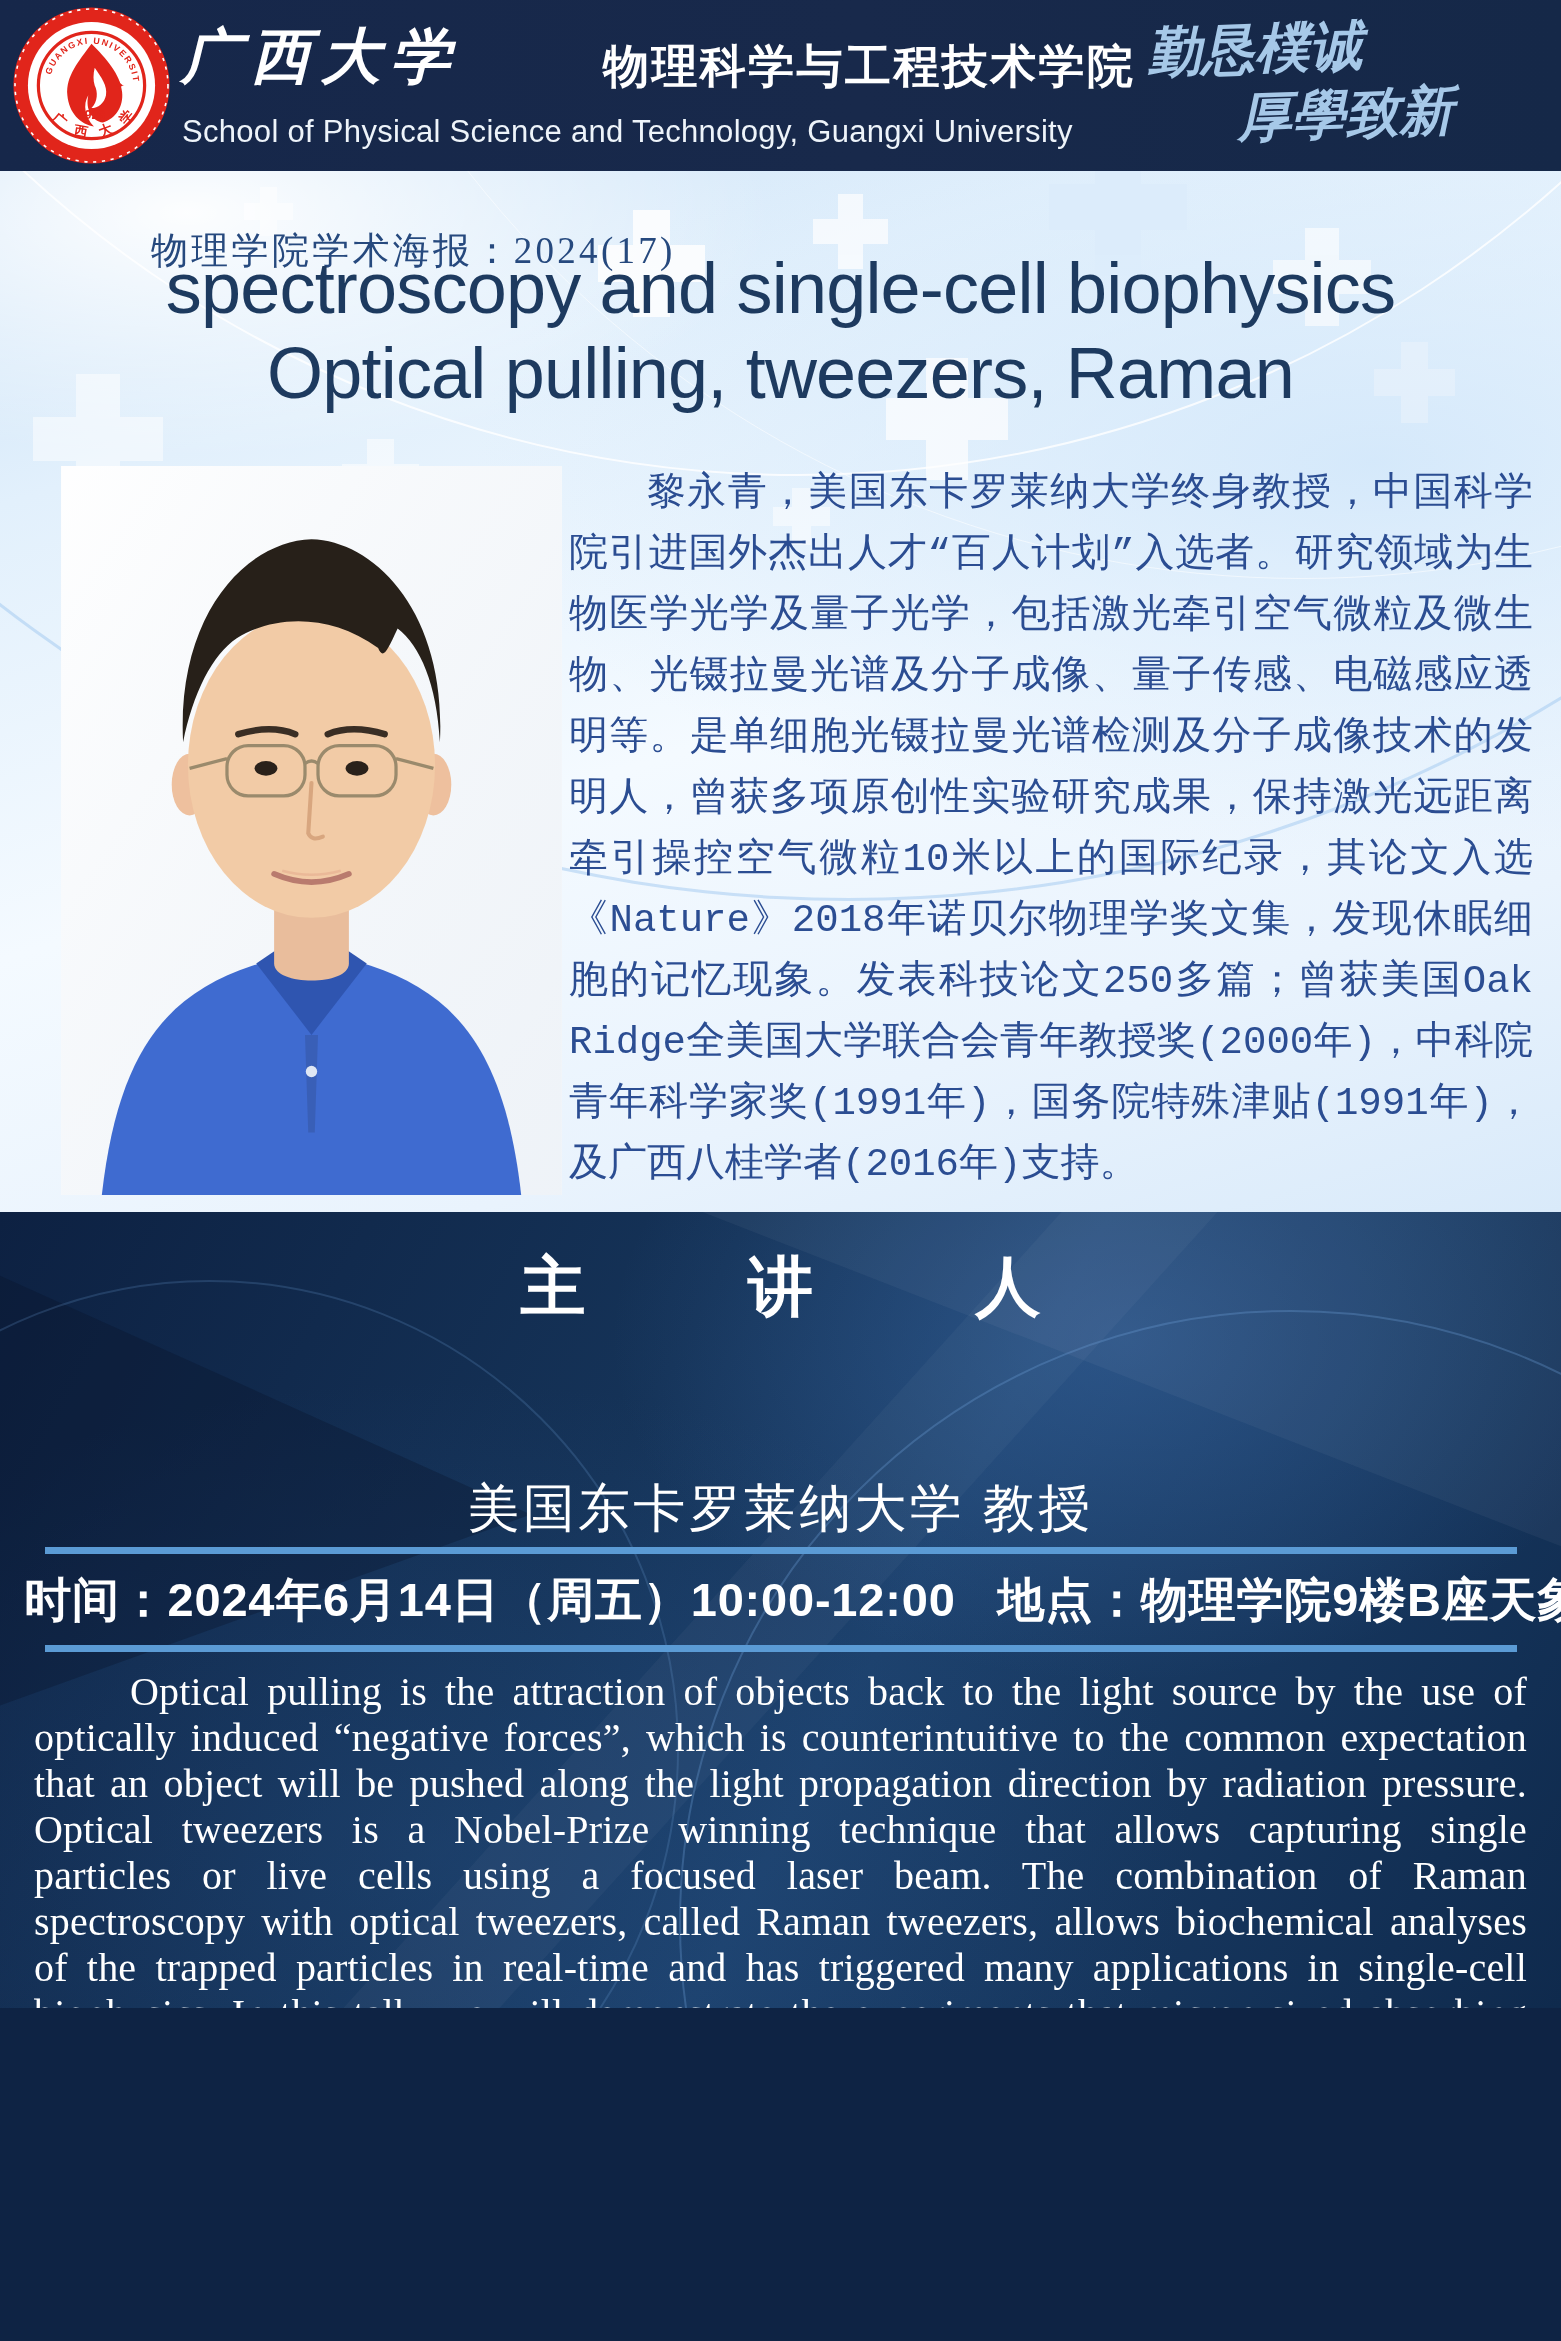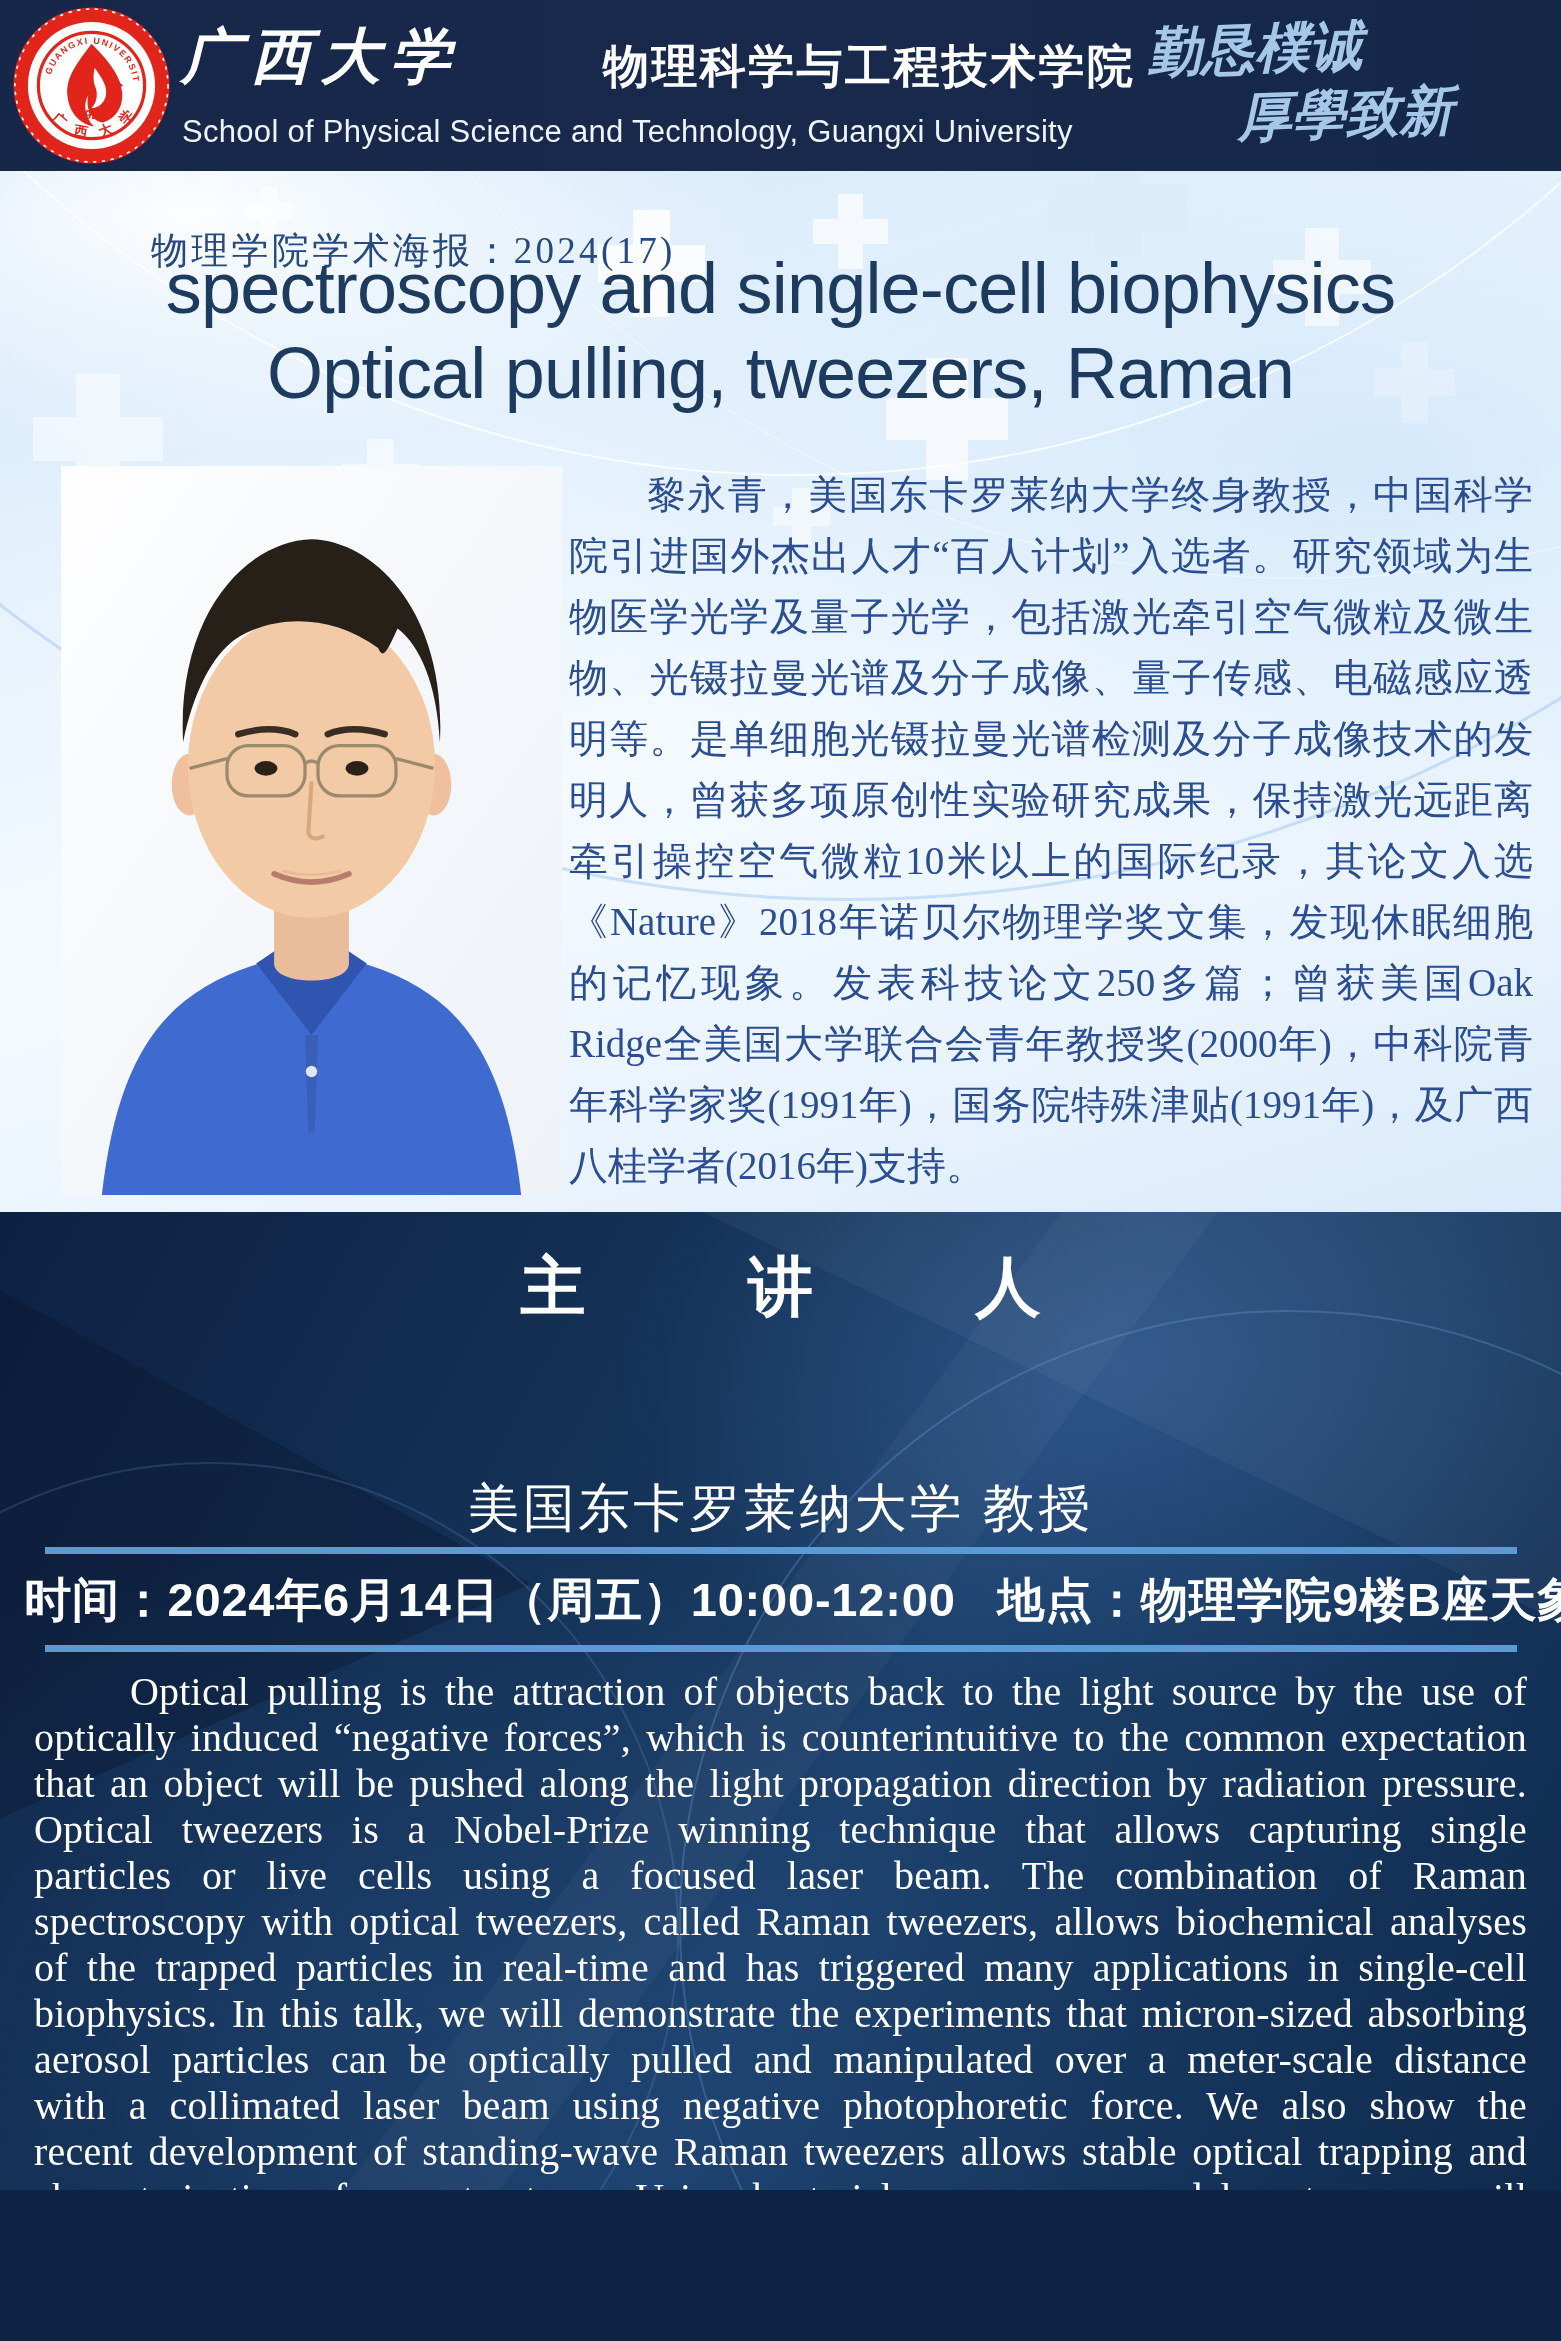--- a/index.html
+++ b/index.html
@@ -36,24 +36,24 @@
   .plus::before{content:'';position:absolute;left:calc(var(--s)*.33);top:0;
     width:calc(var(--s)*.34);height:var(--s);background:currentColor;}
   .plus::after{content:'';position:absolute;top:calc(var(--s)*.33);left:0;
     height:calc(var(--s)*.34);width:var(--s);background:currentColor;}
   .series{position:absolute;left:151px;top:23px;
     font-family:"Liberation Serif",serif;font-size:37px;color:#26497e;letter-spacing:3.3px;margin-top:32px;}
   .title{position:absolute;left:0;top:75px;width:1561px;text-align:center;
     font-size:72px;line-height:85px;color:#1d3a5f;letter-spacing:-0.8px;font-weight:400;}
   .photo{position:absolute;left:61px;top:295px;width:501px;height:729px;background:#f8fafc;}
   .bio{position:absolute;left:569px;top:293px;width:964px;height:744px;overflow:hidden;
-    font-family:Liberation Serif, serif;font-size:39px;line-height:61px;color:#2b4d92;
+    font-family:Liberation Mono, monospace;font-size:39px;line-height:61px;color:#2b4d92;
     text-align:justify;text-indent:2em;}
   
-  .dark{position:absolute;left:0;top:1212px;width:1561px;height:978px;overflow:hidden;color:#fff;
+  .dark{position:absolute;left:0;top:1212px;width:1561px;height:796px;overflow:hidden;color:#fff;
     background:
       radial-gradient(732px 488px at 72% 16%, rgba(70,120,185,.38), transparent 70%),
       radial-gradient(1057px 651px at 28% 80%, rgba(40,85,140,.32), transparent 72%),
       linear-gradient(118deg,#0d2142 0%,#153358 38%,#1c406b 56%,#0f2a4d 100%);}
   .tri{position:absolute;left:0;top:0;width:100%;height:100%;pointer-events:none;}
   .tri.t1{background:rgba(255,255,255,.045);clip-path:polygon(45% 0,100% 0,100% 42%);}
   .tri.t2{background:rgba(8,20,40,.32);clip-path:polygon(0 8%,34% 38%,0 62%);}
   .tri.t3{background:rgba(255,255,255,.035);clip-path:polygon(22% 100%,68% 0,78% 0,32% 100%);}
   .darc{position:absolute;border-radius:50%;pointer-events:none;}
   .darc.d1{right:-342px;top:98px;width:1220px;height:1220px;border:2.4px solid rgba(110,160,215,.32);}

